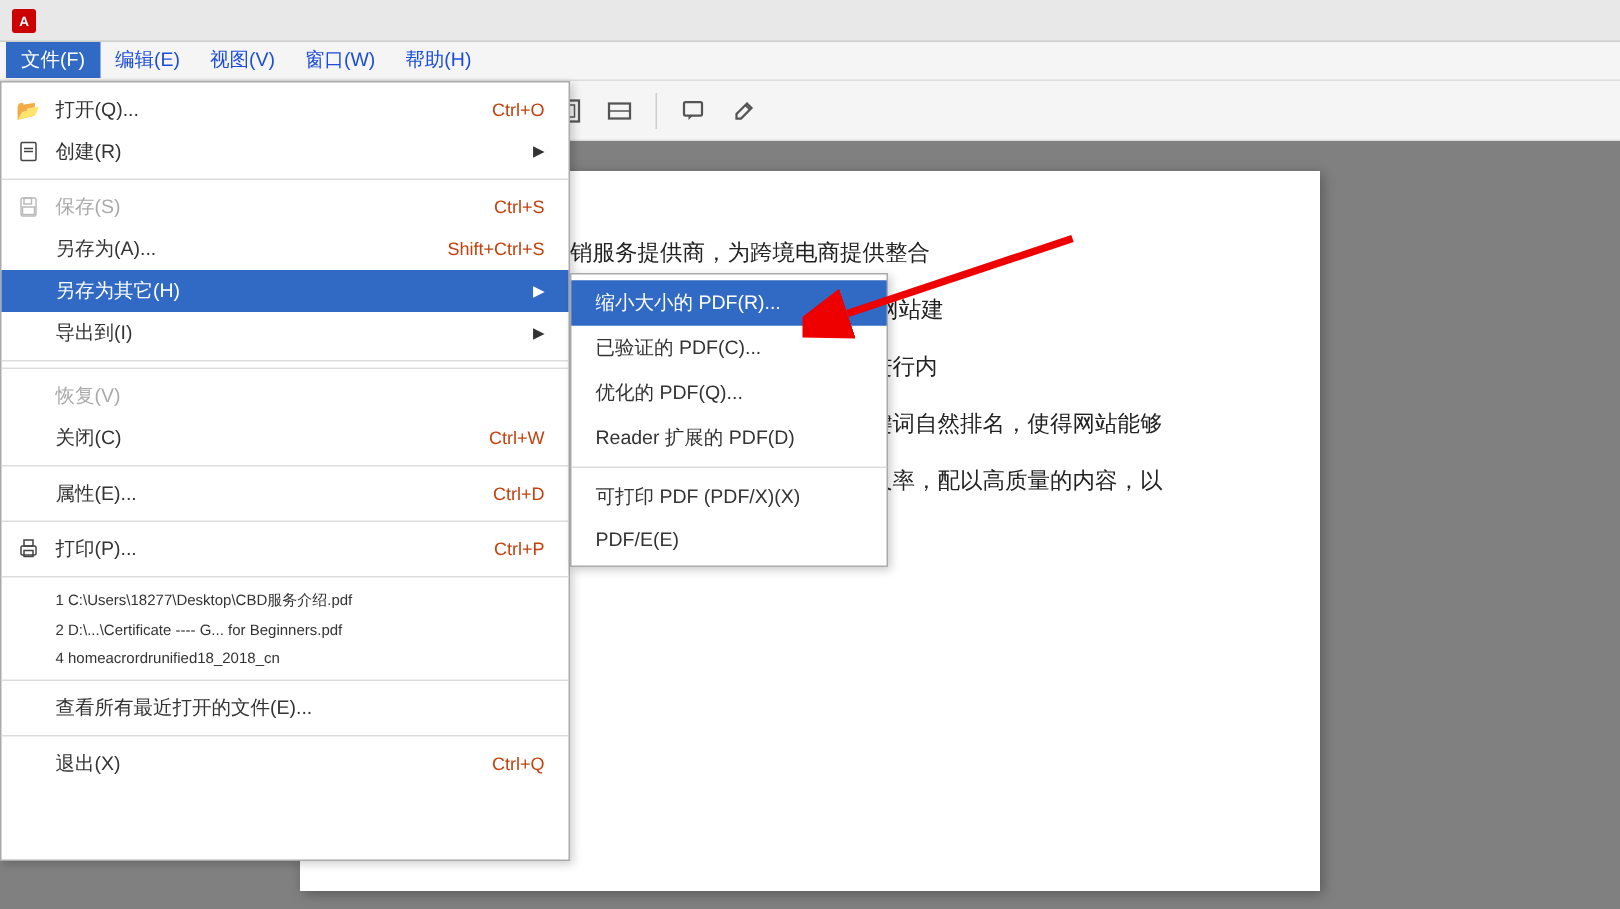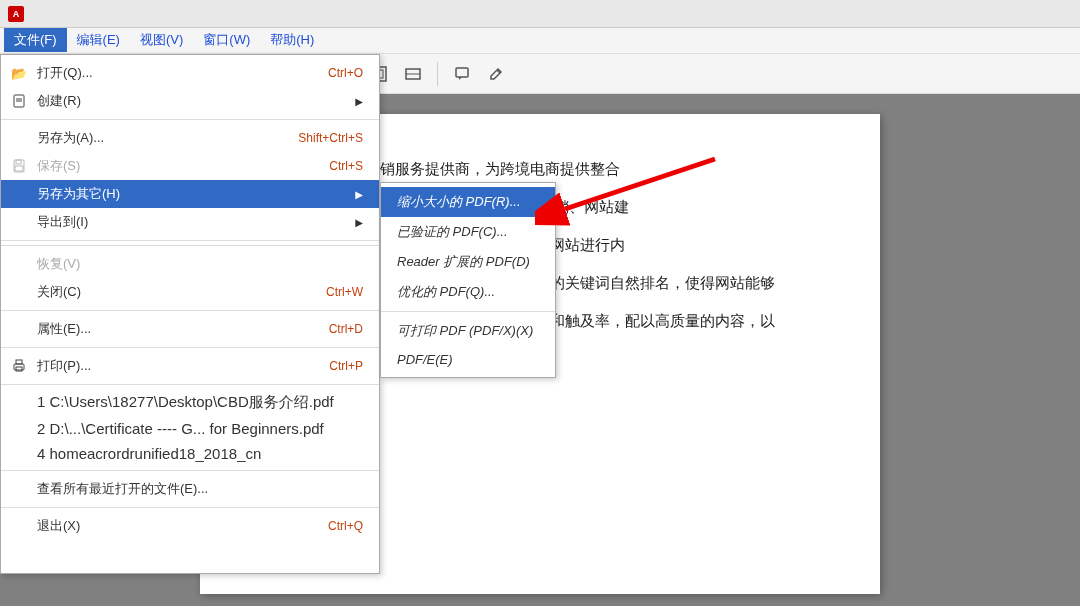--- a/index.html
+++ b/index.html
@@ -163,38 +163,37 @@
     }
     .menu-separator {
       height: 1px;
       background: #ddd;
       margin: 4px 0;
     }
     .recent-file {
       padding: 4px 16px 4px 36px;
       cursor: pointer;
       color: #333;
-      font-size: 15px;
+      font-size: 10px;
       white-space: nowrap;
       overflow: hidden;
       text-overflow: ellipsis;
     }
 
     
     .submenu {
       position: absolute;
       top: 0;
       left: 380px;
       background: white;
       border: 1px solid #aaa;
       box-shadow: 2px 2px 6px rgba(0,0,0,0.2);
-      width: 176px;
+      width: 212px;
       padding: 4px 0;
       z-index: 200;
-      font-style: italic;
     }
     .submenu-entry {
       padding: 6px 16px;
       cursor: pointer;
       color: #333;
       position: relative;
     }
     .submenu-entry.highlighted {
       background: #316ac5;
       color: white;
@@ -352,39 +351,39 @@
             <rect x="2" y="1" width="10" height="12" rx="1" fill="none" stroke="#444" stroke-width="1"></rect>
             <line x1="4" y1="5" x2="10" y2="5" stroke="#444" stroke-width="1"></line>
             <line x1="4" y1="7" x2="10" y2="7" stroke="#444" stroke-width="1"></line>
           </svg>
       </span>
       <span>创建(R)</span>
       <span class="arrow">▶</span>
     </div>
 
     <div class="menu-separator"></div>
-
-    <div class="menu-entry">
-      <span class="icon-area"></span>
-      <span>另存为(A)...</span>
-      <span class="shortcut">Shift+Ctrl+S</span>
-    </div>
 
     <div class="menu-entry disabled">
       <span class="icon-area">
         <svg width="14" height="14" viewBox="0 0 14 14">
             <rect x="2" y="1" width="10" height="12" rx="1" fill="none" stroke="#bbb" stroke-width="1"></rect>
             <rect x="4" y="1" width="5" height="4" fill="none" stroke="#bbb" stroke-width="1"></rect>
             <rect x="3" y="7" width="8" height="5" fill="none" stroke="#bbb" stroke-width="1"></rect>
           </svg>
       </span>
       <span>保存(S)</span>
       <span class="shortcut">Ctrl+S</span>
     </div>
 
+    <div class="menu-entry">
+      <span class="icon-area"></span>
+      <span>另存为(A)...</span>
+      <span class="shortcut">Shift+Ctrl+S</span>
+    </div>
+
     <div class="menu-entry" style="background:#316ac5;color:white;">
       <span class="icon-area"></span>
       <span style="color:white;">另存为其它(H)</span>
       <span class="arrow" style="color:white;">▶</span>
     </div>
 
     <div class="menu-entry">
       <span class="icon-area"></span>
       <span>导出到(I)</span>
       <span class="arrow">▶</span>
@@ -447,22 +446,22 @@
       <span class="icon-area"></span>
       <span>退出(X)</span>
       <span class="shortcut">Ctrl+Q</span>
     </div>
 
   </div>
 
   <div class="submenu" style="top: 128px;">
     <div class="submenu-entry highlighted">缩小大小的 PDF(R)...</div>
     <div class="submenu-entry">已验证的 PDF(C)...</div>
+    <div class="submenu-entry">优化的 PDF(Q)...</div>
     <div class="submenu-entry">Reader 扩展的 PDF(D)</div>
-    <div class="submenu-entry">优化的 PDF(Q)...</div>
     <div class="menu-separator"></div>
     <div class="submenu-entry">可打印 PDF (PDF/X)(X)</div>
     <div class="submenu-entry">PDF/E(E)</div>
   </div>
 
 </div>
 
 <div class="pdf-content" style="margin-top:0;">
   <div class="pdf-page">
     <div class="pdf-text">

